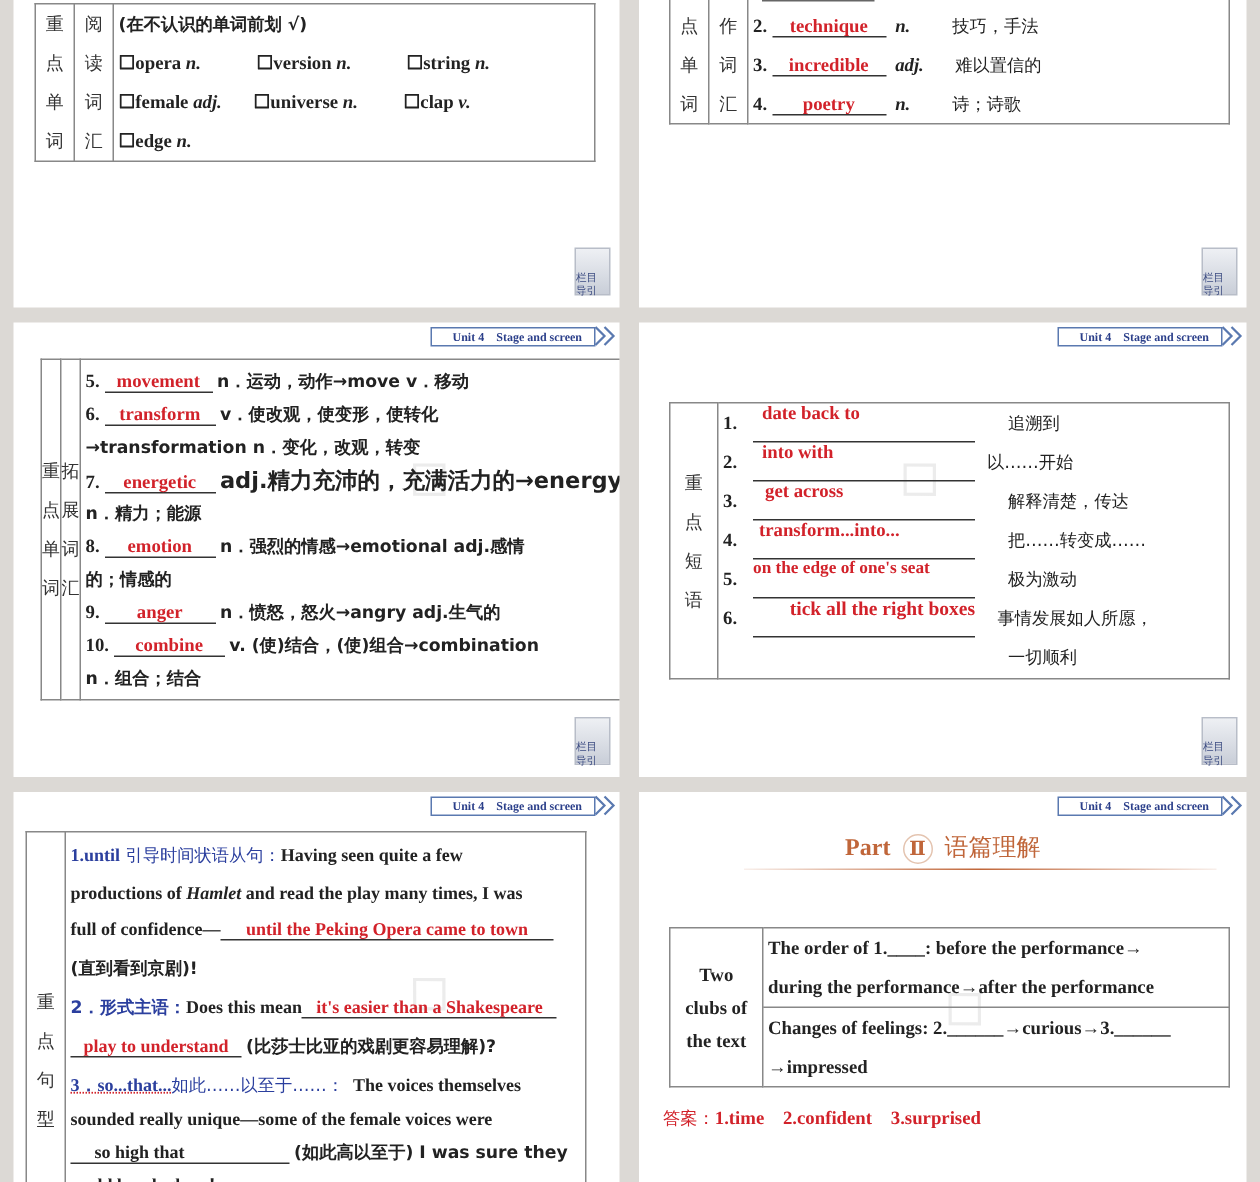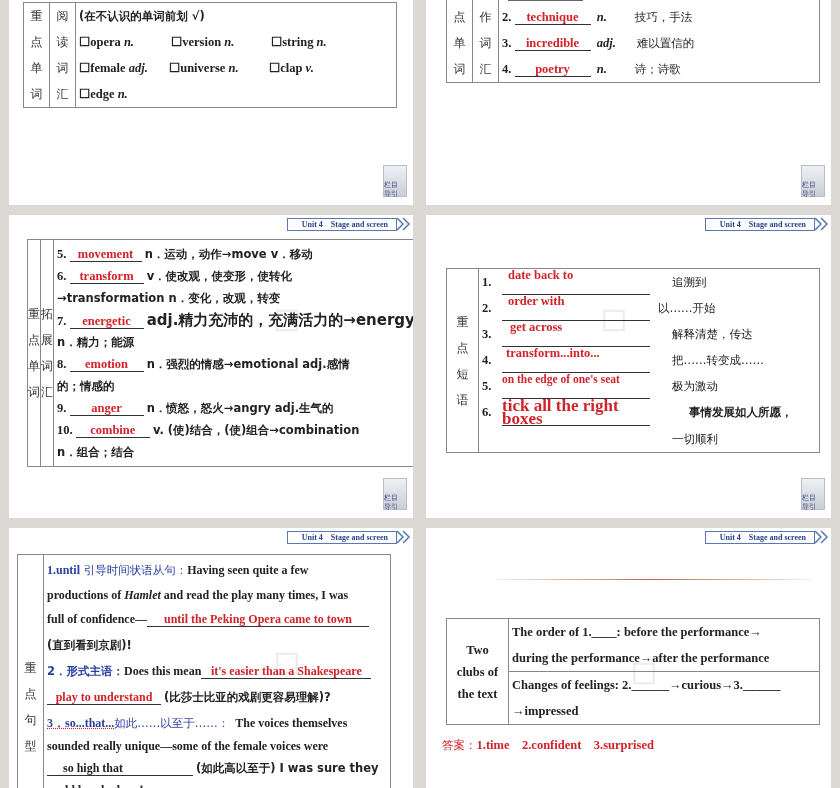--- a/index.html
+++ b/index.html
@@ -182,42 +182,42 @@
         <div>语</div>
       </td>
       <td style="padding:0 0 0 3px; vertical-align:top; line-height:26px;" class="b">
         <div style="display:flex;">
               <span style="width:20px">1.</span>
               <span class="blank red" style="width:148px;text-align:left;padding-left:6px">date back to</span>
               <span class="cn" style="margin-left:22px;font-weight:normal">追溯到</span>
             </div>
         <div style="display:flex;">
               <span style="width:20px">2.</span>
-              <span class="blank red" style="width:148px;text-align:left;padding-left:6px">order with</span>
+              <span class="blank red" style="width:148px;text-align:left;padding-left:6px">into with</span>
               <span class="cn" style="margin-left:8px;font-weight:normal">以……开始</span>
             </div>
         <div style="display:flex;">
               <span style="width:20px">3.</span>
               <span class="blank red" style="width:148px;text-align:left;padding-left:8px">get across</span>
               <span class="cn" style="margin-left:22px;font-weight:normal">解释清楚，传达</span>
             </div>
         <div style="display:flex;">
               <span style="width:20px">4.</span>
               <span class="blank red" style="width:148px;text-align:left;padding-left:4px">transform...into...</span>
               <span class="cn" style="margin-left:22px;font-weight:normal">把……转变成……</span>
             </div>
         <div style="display:flex;">
               <span style="width:20px">5.</span>
               <span class="blank red" style="width:148px;text-align:left;font-size:11.5px">on the edge of one's seat</span>
               <span class="cn" style="margin-left:22px;font-weight:normal">极为激动</span>
             </div>
         <div style="display:flex;">
               <span style="width:20px">6.</span>
-              <span class="blank red" style="width:148px;text-align:left;font-size:17px">tick all the right boxes</span>
-              <span class="cn" style="margin-left:39px;font-weight:bold">事情发展如人所愿，</span>
+              <span class="blank red" style="width:148px;text-align:right;font-size:13px">tick all the right boxes</span>
+              <span class="cn" style="margin-left:15px;font-weight:normal">事情发展如人所愿，</span>
             </div>
         <div style="display:flex;">
               <span style="width:190px"></span>
               <span class="cn" style="font-weight:normal">一切顺利</span>
             </div>
       </td>
     </tr>
   </tbody>
     </table>
   <div class="nav-btn">
@@ -276,20 +276,25 @@
 
 <div class="slide s6">
   <div class="unit-badge">
     <span>Unit 4</span><span class="gap"></span><span>Stage and screen</span>
   </div>
   <svg class="chev" viewBox="0 0 18 16">
       <path d="M2 2 L8 8 L2 14 M8 2 L14 8 L8 14" fill="none" stroke="#5a79b0" stroke-width="1.5"></path>
     </svg>
   <div class="wm" style="left:200px; top:120px;">◇</div>
 
+  <div style="position:absolute; left:0; right:0; top:27px; text-align:center; color:#c0663a; font-weight:bold; font-size:16px;">
+    <span>Part</span>
+    <span style="display:inline-block; width:20px; height:20px; border-radius:50%; border:1px solid #e4c4b0; line-height:18px; font-size:13px; margin:0 4px;">Ⅱ</span>
+    <span class="cn" style="font-weight:normal; font-size:16px;">语篇理解</span>
+  </div>
   <div style="position:absolute; left:70px; right:20px; top:51px; height:1px; background:linear-gradient(to right, rgba(192,102,58,0.1), #c0663a, rgba(192,102,58,0.1));"></div>
 
 
   <table class="grid" style="left:20px; top:90px; width:374px;">
     <tbody>
         <tr>
       <td rowspan="2" style="width:62px; text-align:center; line-height:22px; font-weight:bold;">
         <div>Two</div>
         <div>clubs of</div>
         <div>the text</div>

